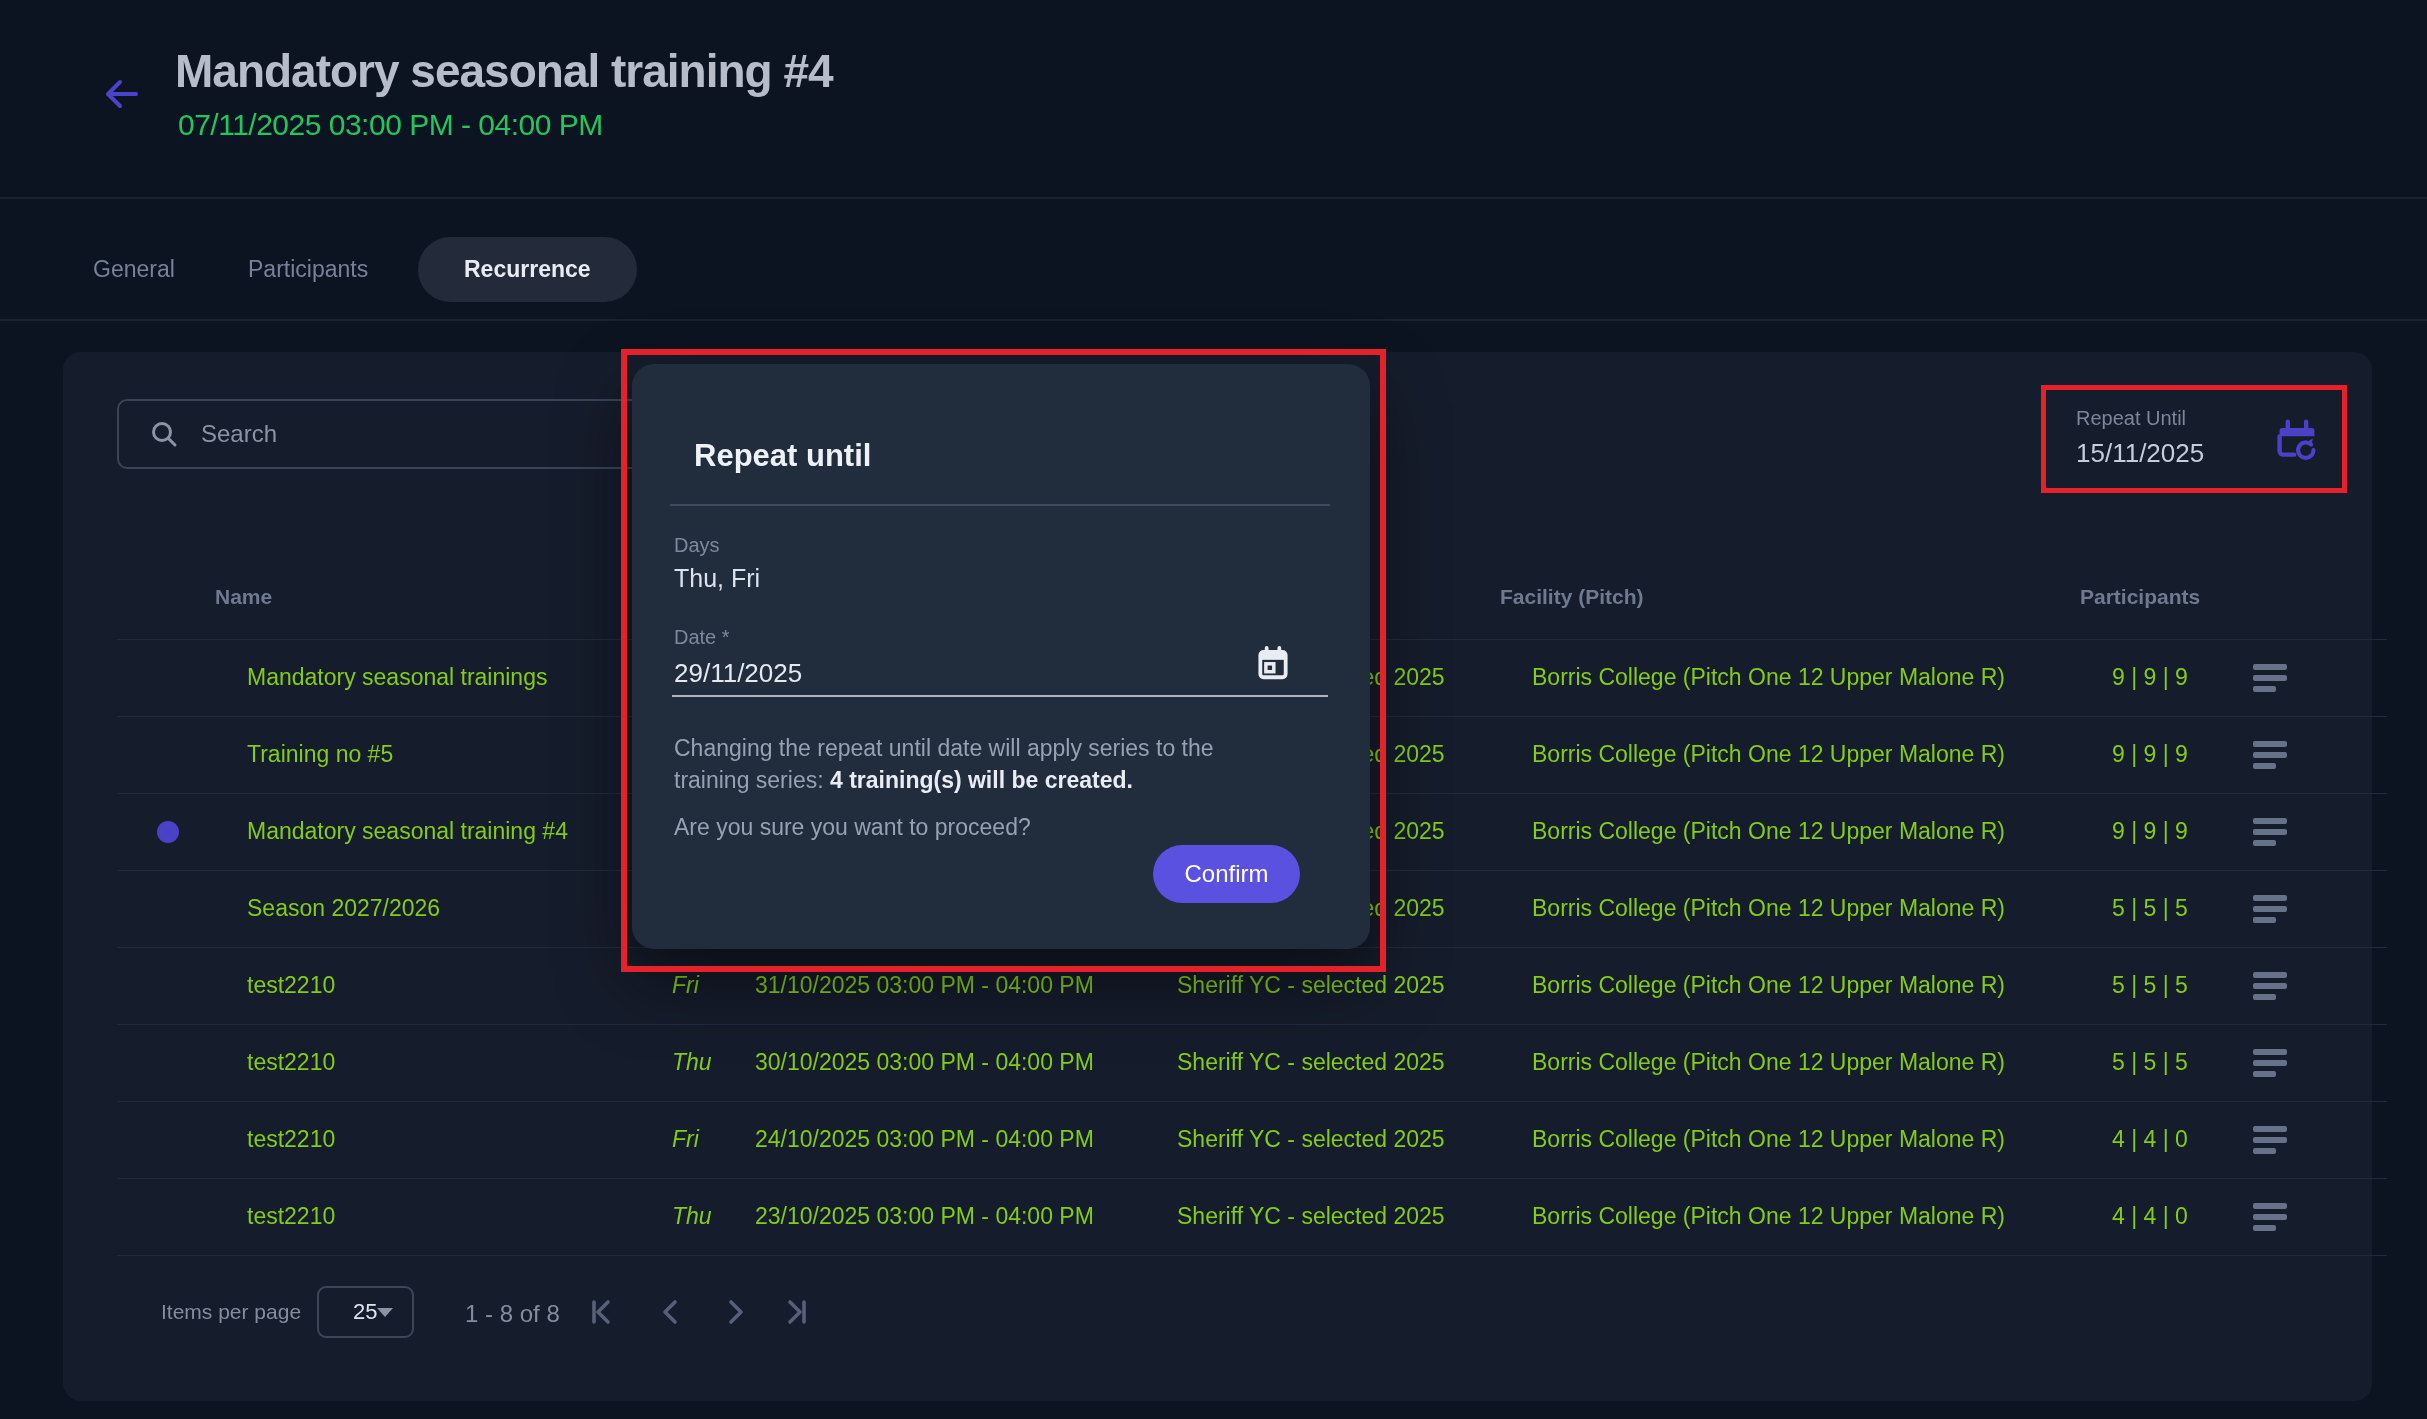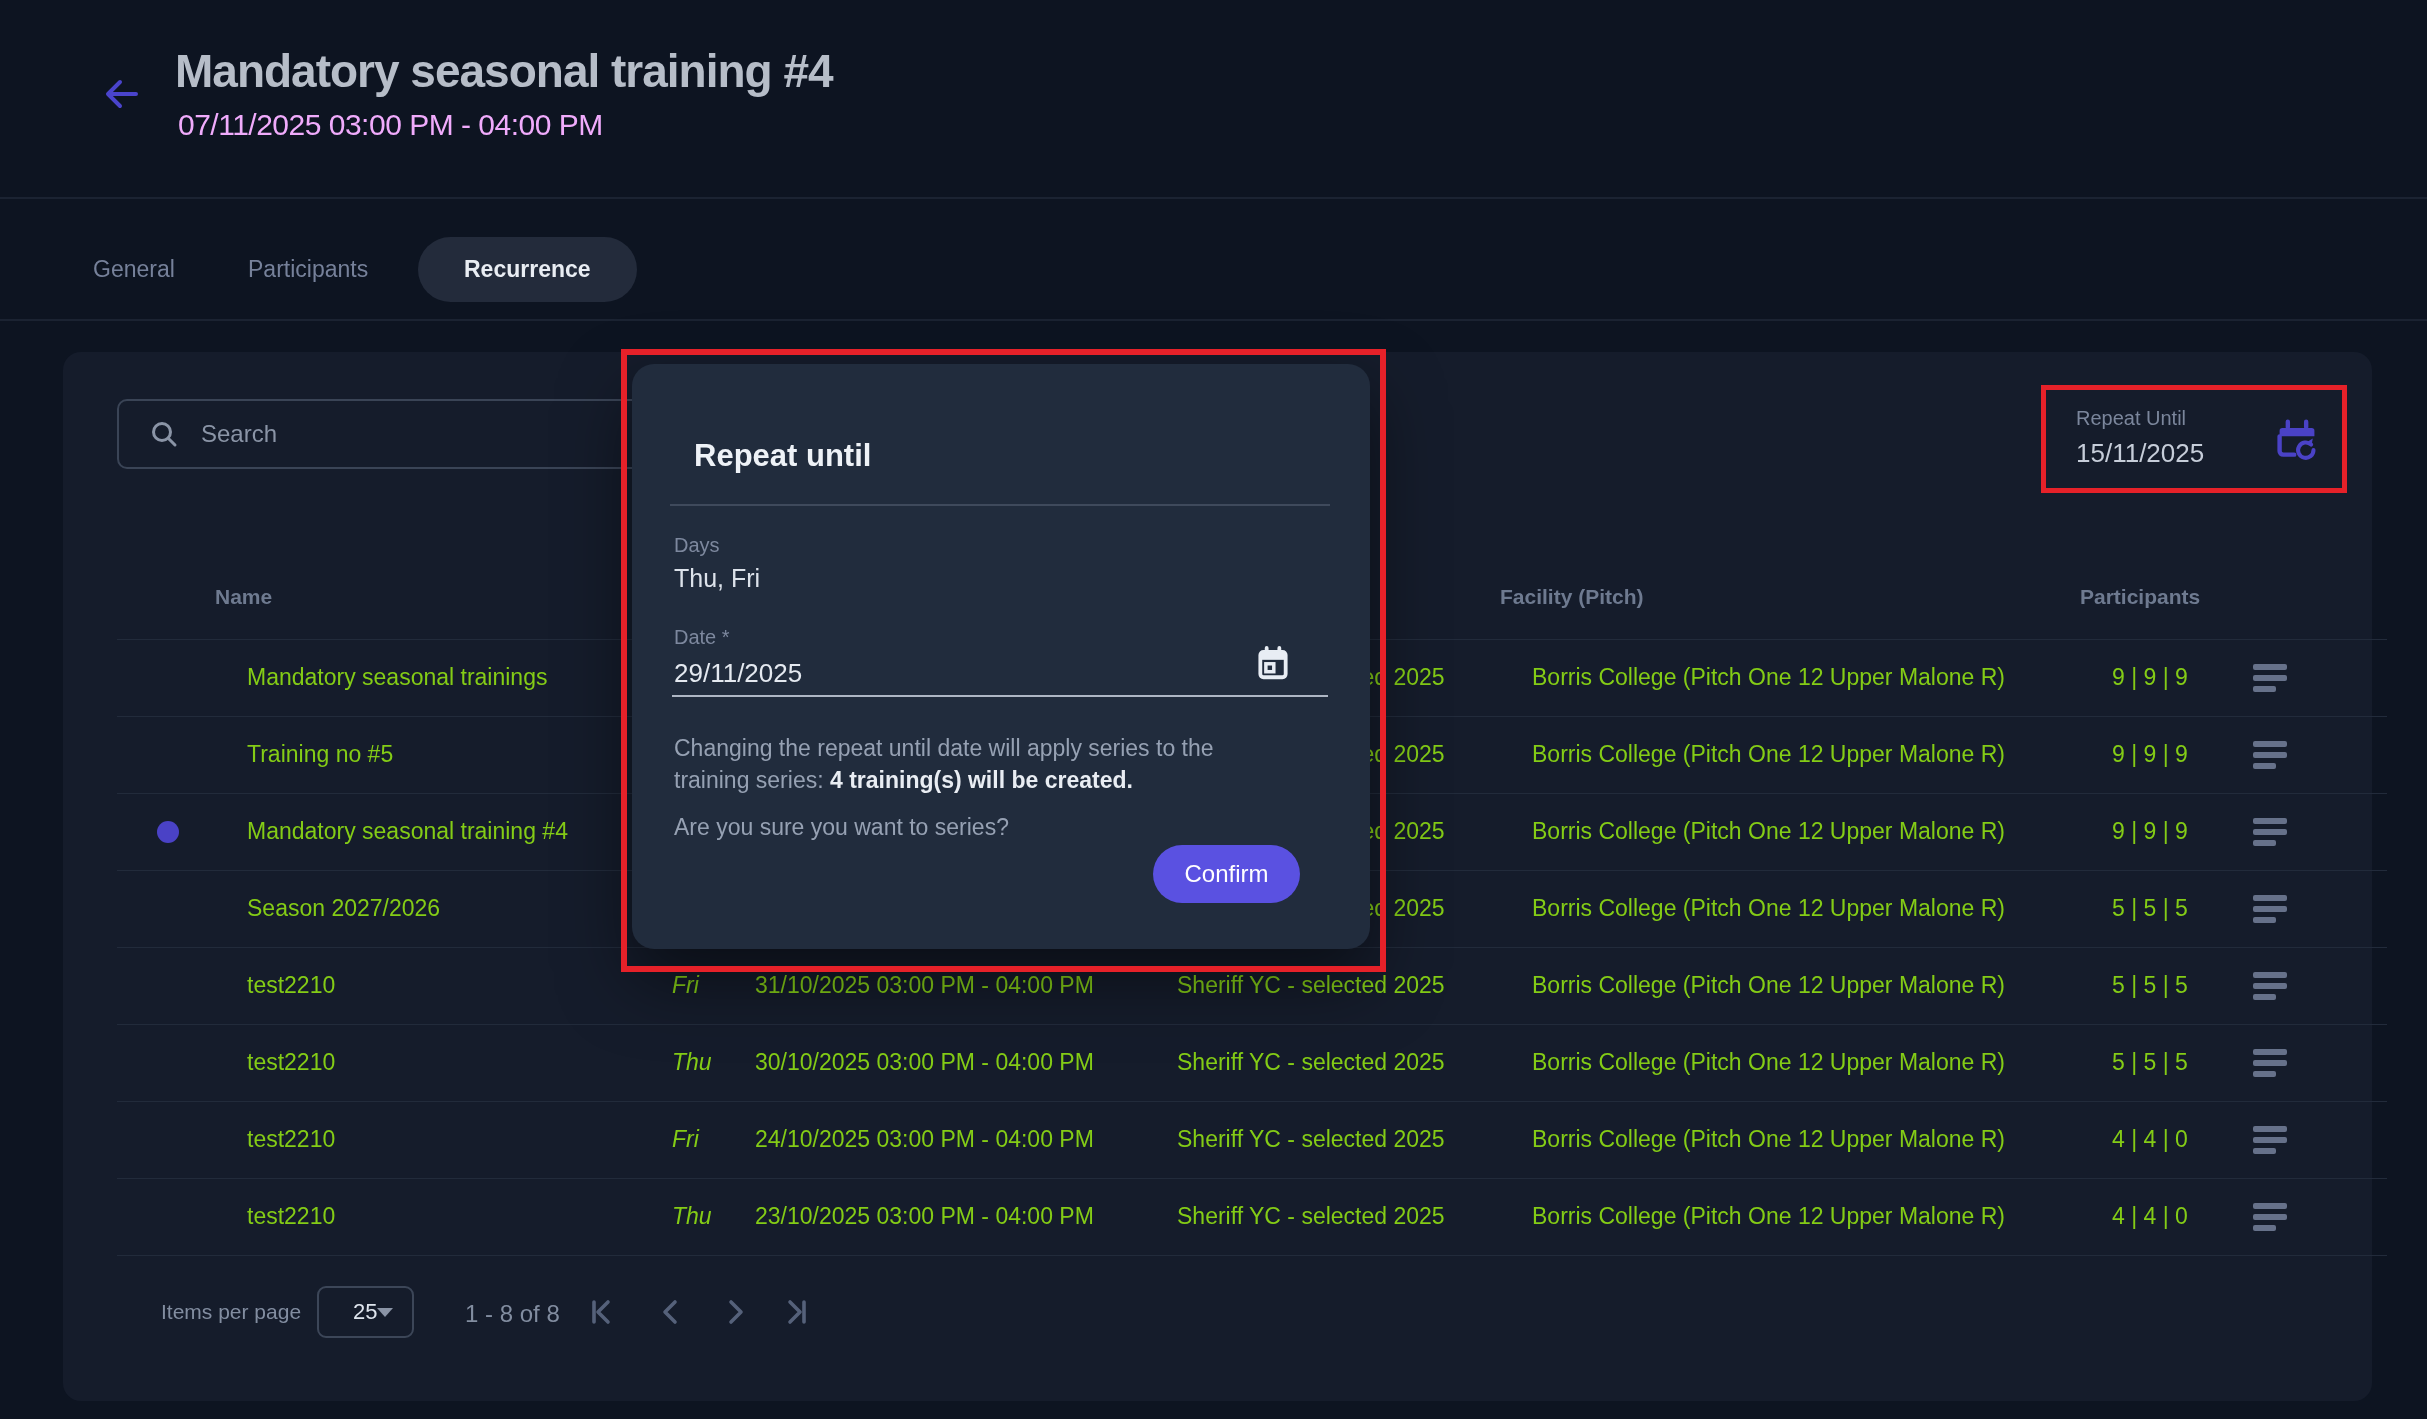--- a/index.html
+++ b/index.html
@@ -9,21 +9,21 @@
     font-family:"Liberation Sans", sans-serif;
     position:relative;
     overflow:hidden;
     color:#a9b2c0;
   }
   .abs { position:absolute; }
 
   
   .back-btn { left:100px; top:74px; width:44px; height:40px; cursor:pointer; }
   .page-title { left:175px; top:44px; font-size:46px; font-weight:bold; letter-spacing:-1px; color:#b6bdc8; }
-  .page-subtitle { left:178px; top:108px; font-size:30px; color:#f0abfc; letter-spacing:-0.5px; }
+  .page-subtitle { left:178px; top:108px; font-size:30px; color:#22c55e; letter-spacing:-0.5px; }
   .hdiv1 { left:0; top:197px; width:2427px; height:2px; background:#1b2332; }
   .hdiv2 { left:0; top:319px; width:2427px; height:2px; background:#1b2332; }
 
   
   .tab { top:237px; height:65px; display:flex; align-items:center; font-size:23px; color:#76819a; cursor:pointer; }
   .tab.t0 { left:93px; }
   .tab.t1 { left:248px; }
   .tab.active { left:418px; padding:0 46px; background:#232b3b; border-radius:33px; color:#e9edf3; font-weight:bold; }
 
   
@@ -292,17 +292,17 @@
       <rect x="4" y="5" width="16" height="16" rx="2" stroke="#e8edf4" stroke-width="2.4" fill="none"></rect>
       <rect x="4" y="5" width="16" height="5" fill="#e8edf4"></rect>
       <rect x="7.5" y="12.5" width="5" height="5" stroke="#e8edf4" stroke-width="2.2" fill="none"></rect>
     </svg>
   </div>
 
   <div class="abs m-msg">
     <span style="display:block">Changing the repeat until date will apply series to the</span>
     <span>training series: </span><b>4 training(s) will be created.</b>
   </div>
-  <div class="abs m-question">Are you sure you want to series?</div>
+  <div class="abs m-question">Are you sure you want to proceed?</div>
 
   <button class="abs m-confirm">Confirm</button>
 </div>
 <div class="abs redbox modal-box"></div>
 
 </body></html>

